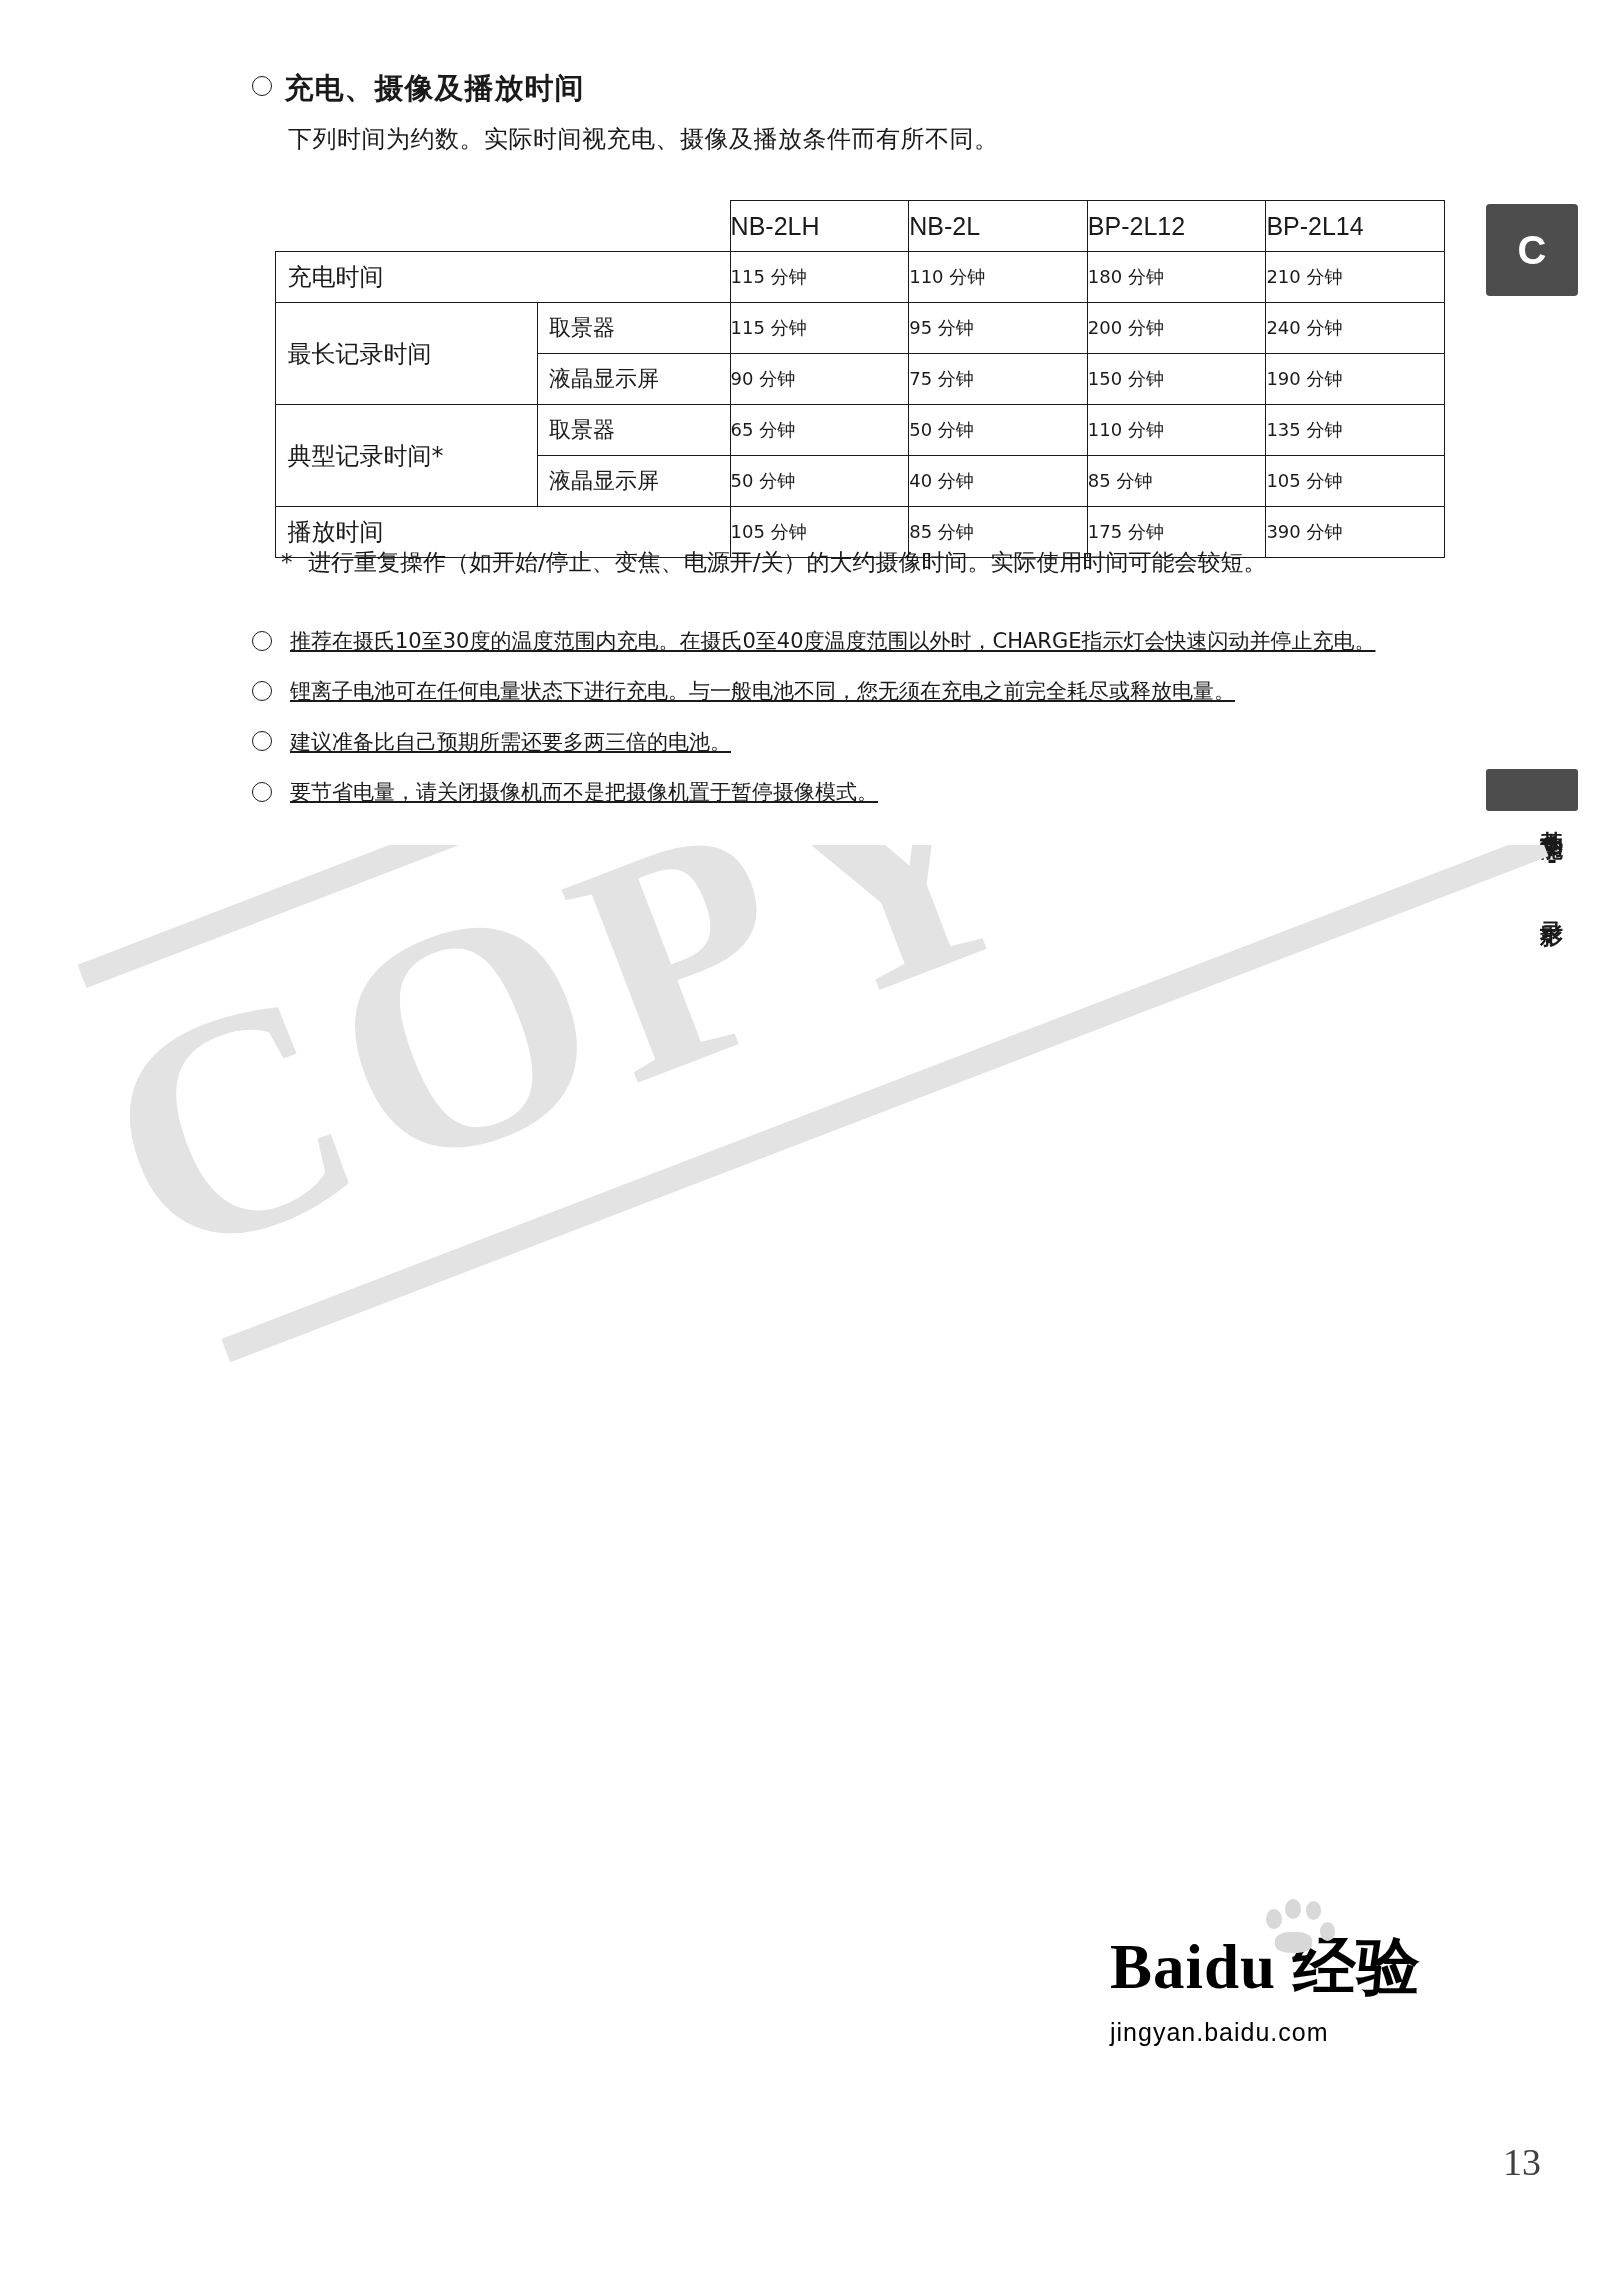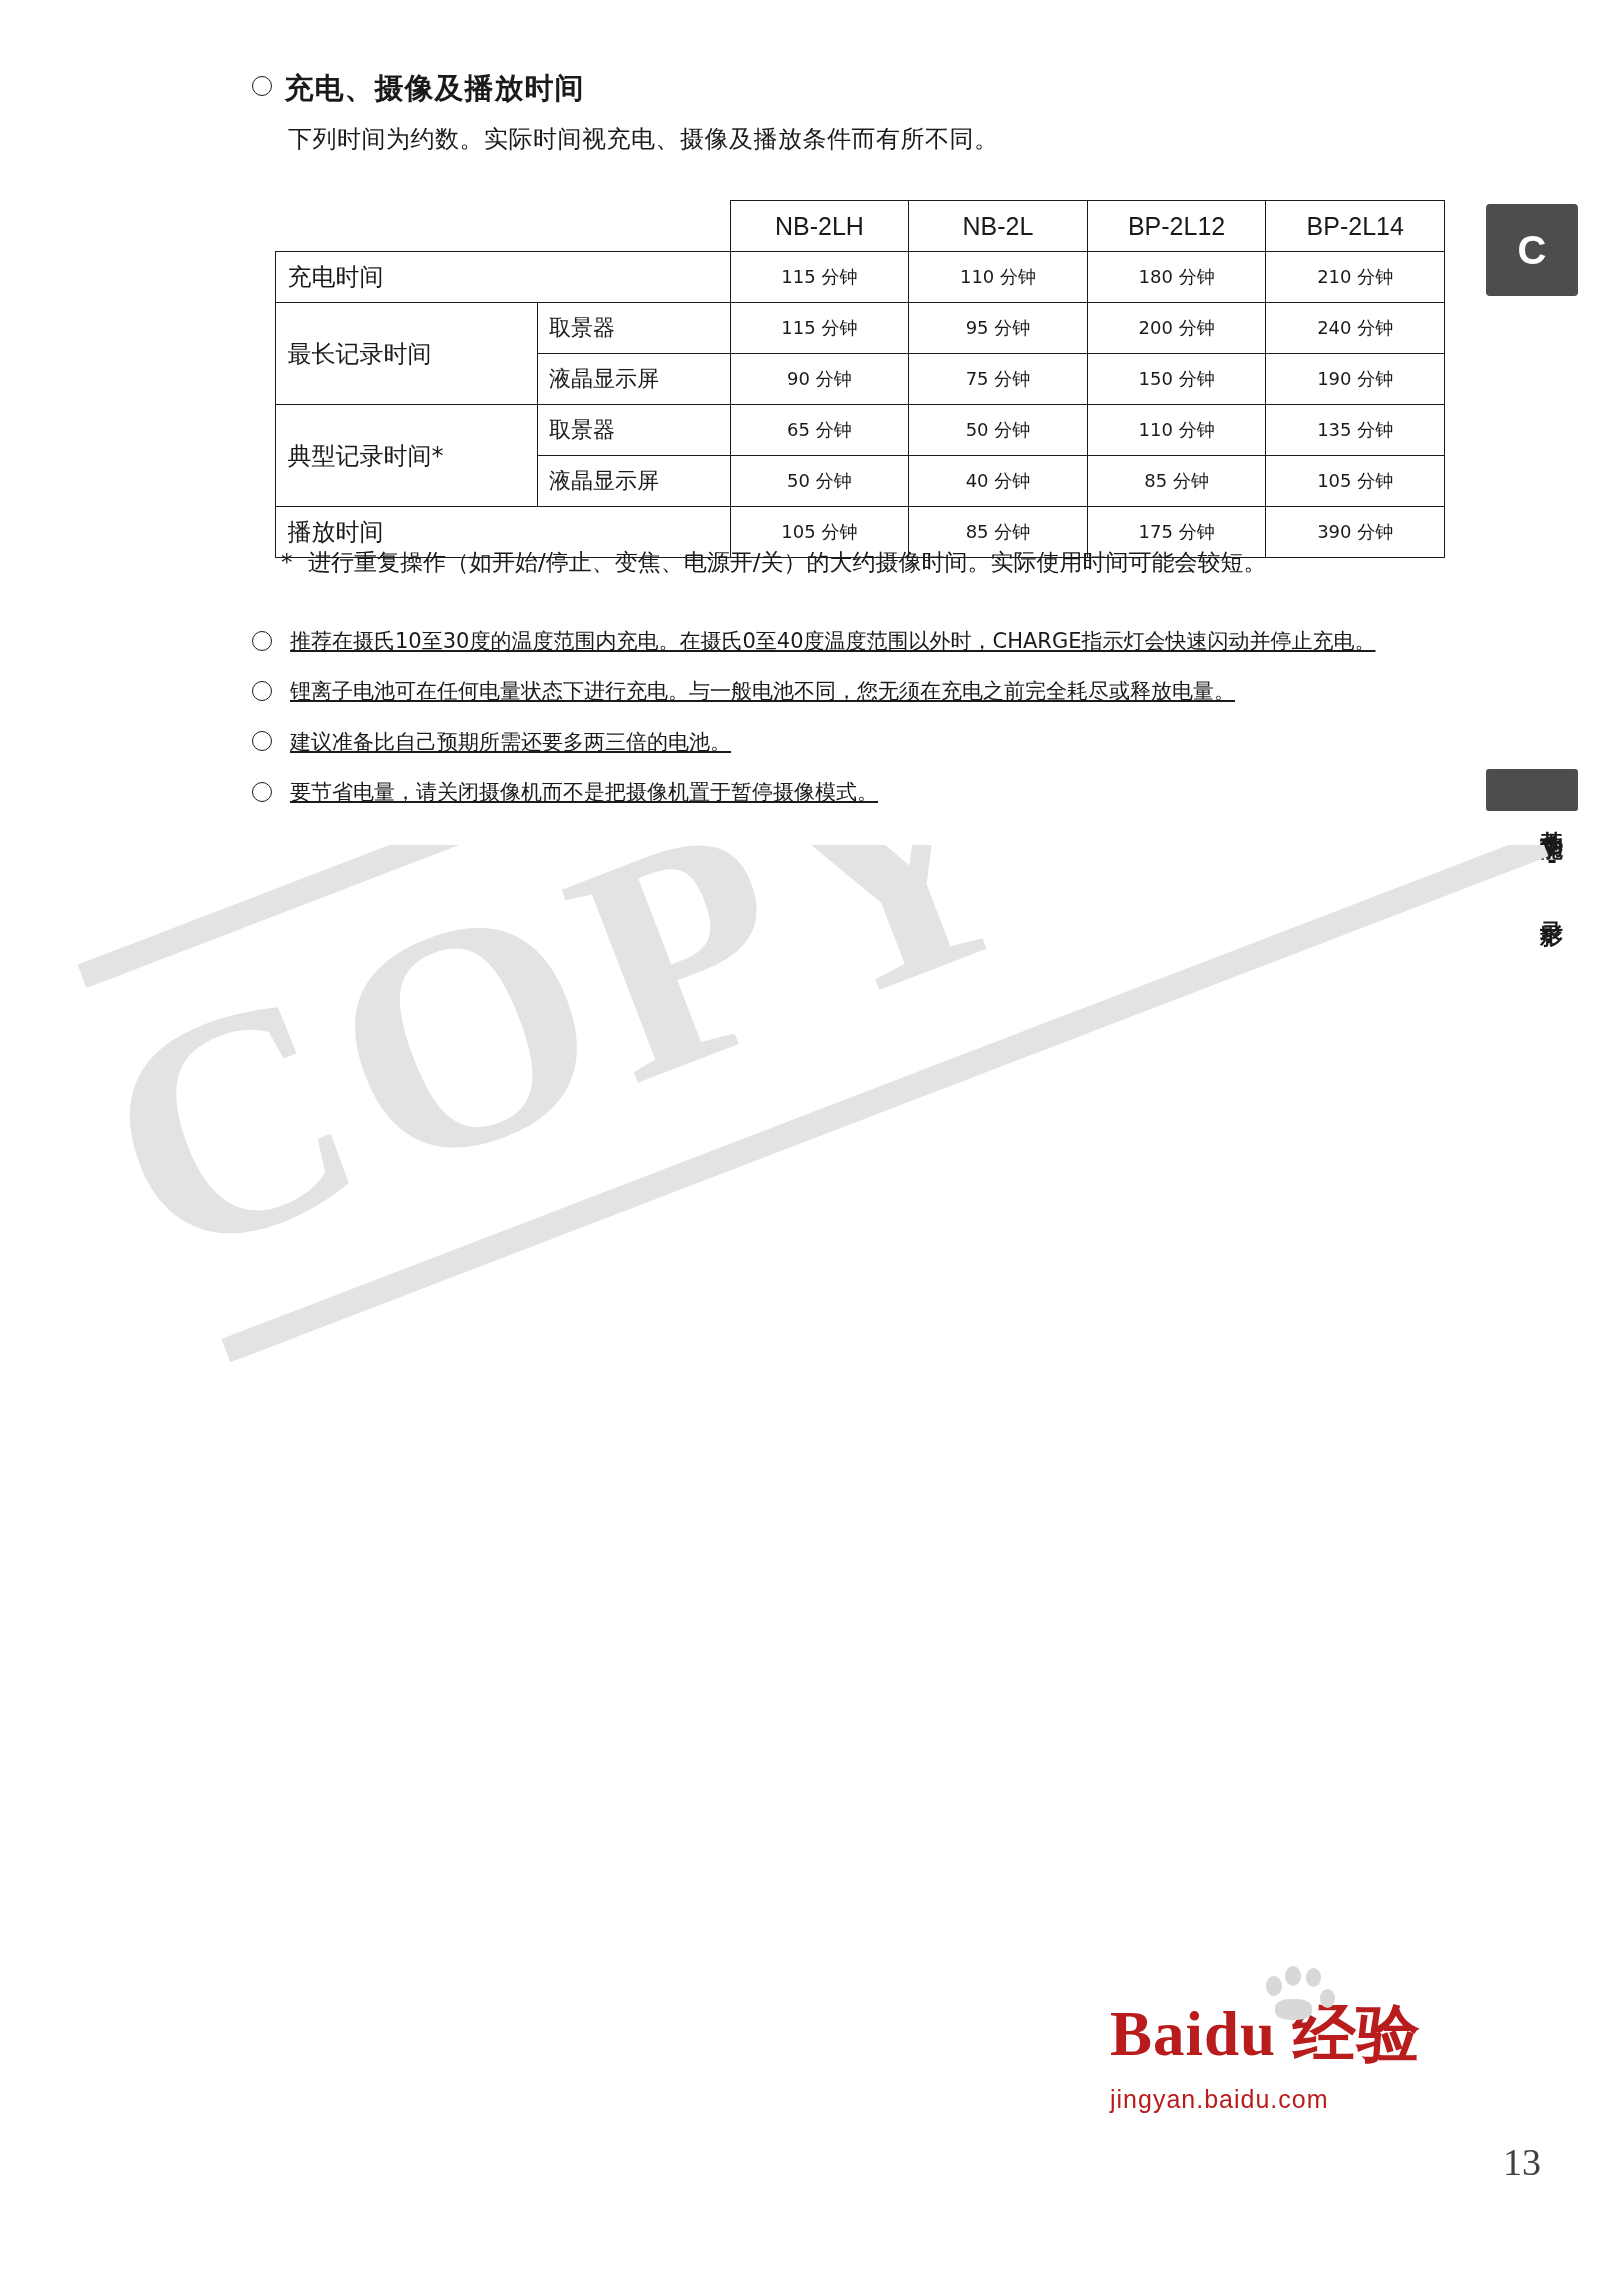--- a/index.html
+++ b/index.html
@@ -100,21 +100,21 @@
     left: 275px;
     top: 200px;
     width: 1170px;
     border-collapse: collapse;
     font-size: 23px;
   }
   .tbl td, .tbl th {
     border: 1.9px solid #1a1a1a;
     padding: 0;
     height: 50px;
-    text-align: center;
+    text-align: left;
     font-weight: normal;
     vertical-align: middle;
   }
   .tbl .rowlabel {
     text-align: left;
     padding-left: 11.5px;
     width: 213px;
     font-size: 24px;
   }
   .tbl .sublabel {
@@ -209,24 +209,24 @@
     left: 29px;
     top: 355px;
     width: 1412px;
     height: 25px;
   }
 
   
   .baidu {
     position: absolute;
     left: 1110px;
-    top: 1991px;
+    top: 1924px;
     width: 423px;
     height: 144px;
-    color: #b91c1c;
+    color: #000000;
   }
   .baidu-main {
     font-size: 63px;
     font-weight: bold;
     font-family: "Liberation Serif", serif;
     letter-spacing: 1px;
     white-space: nowrap;
   }
   .baidu-sub {
     font-size: 25px;

